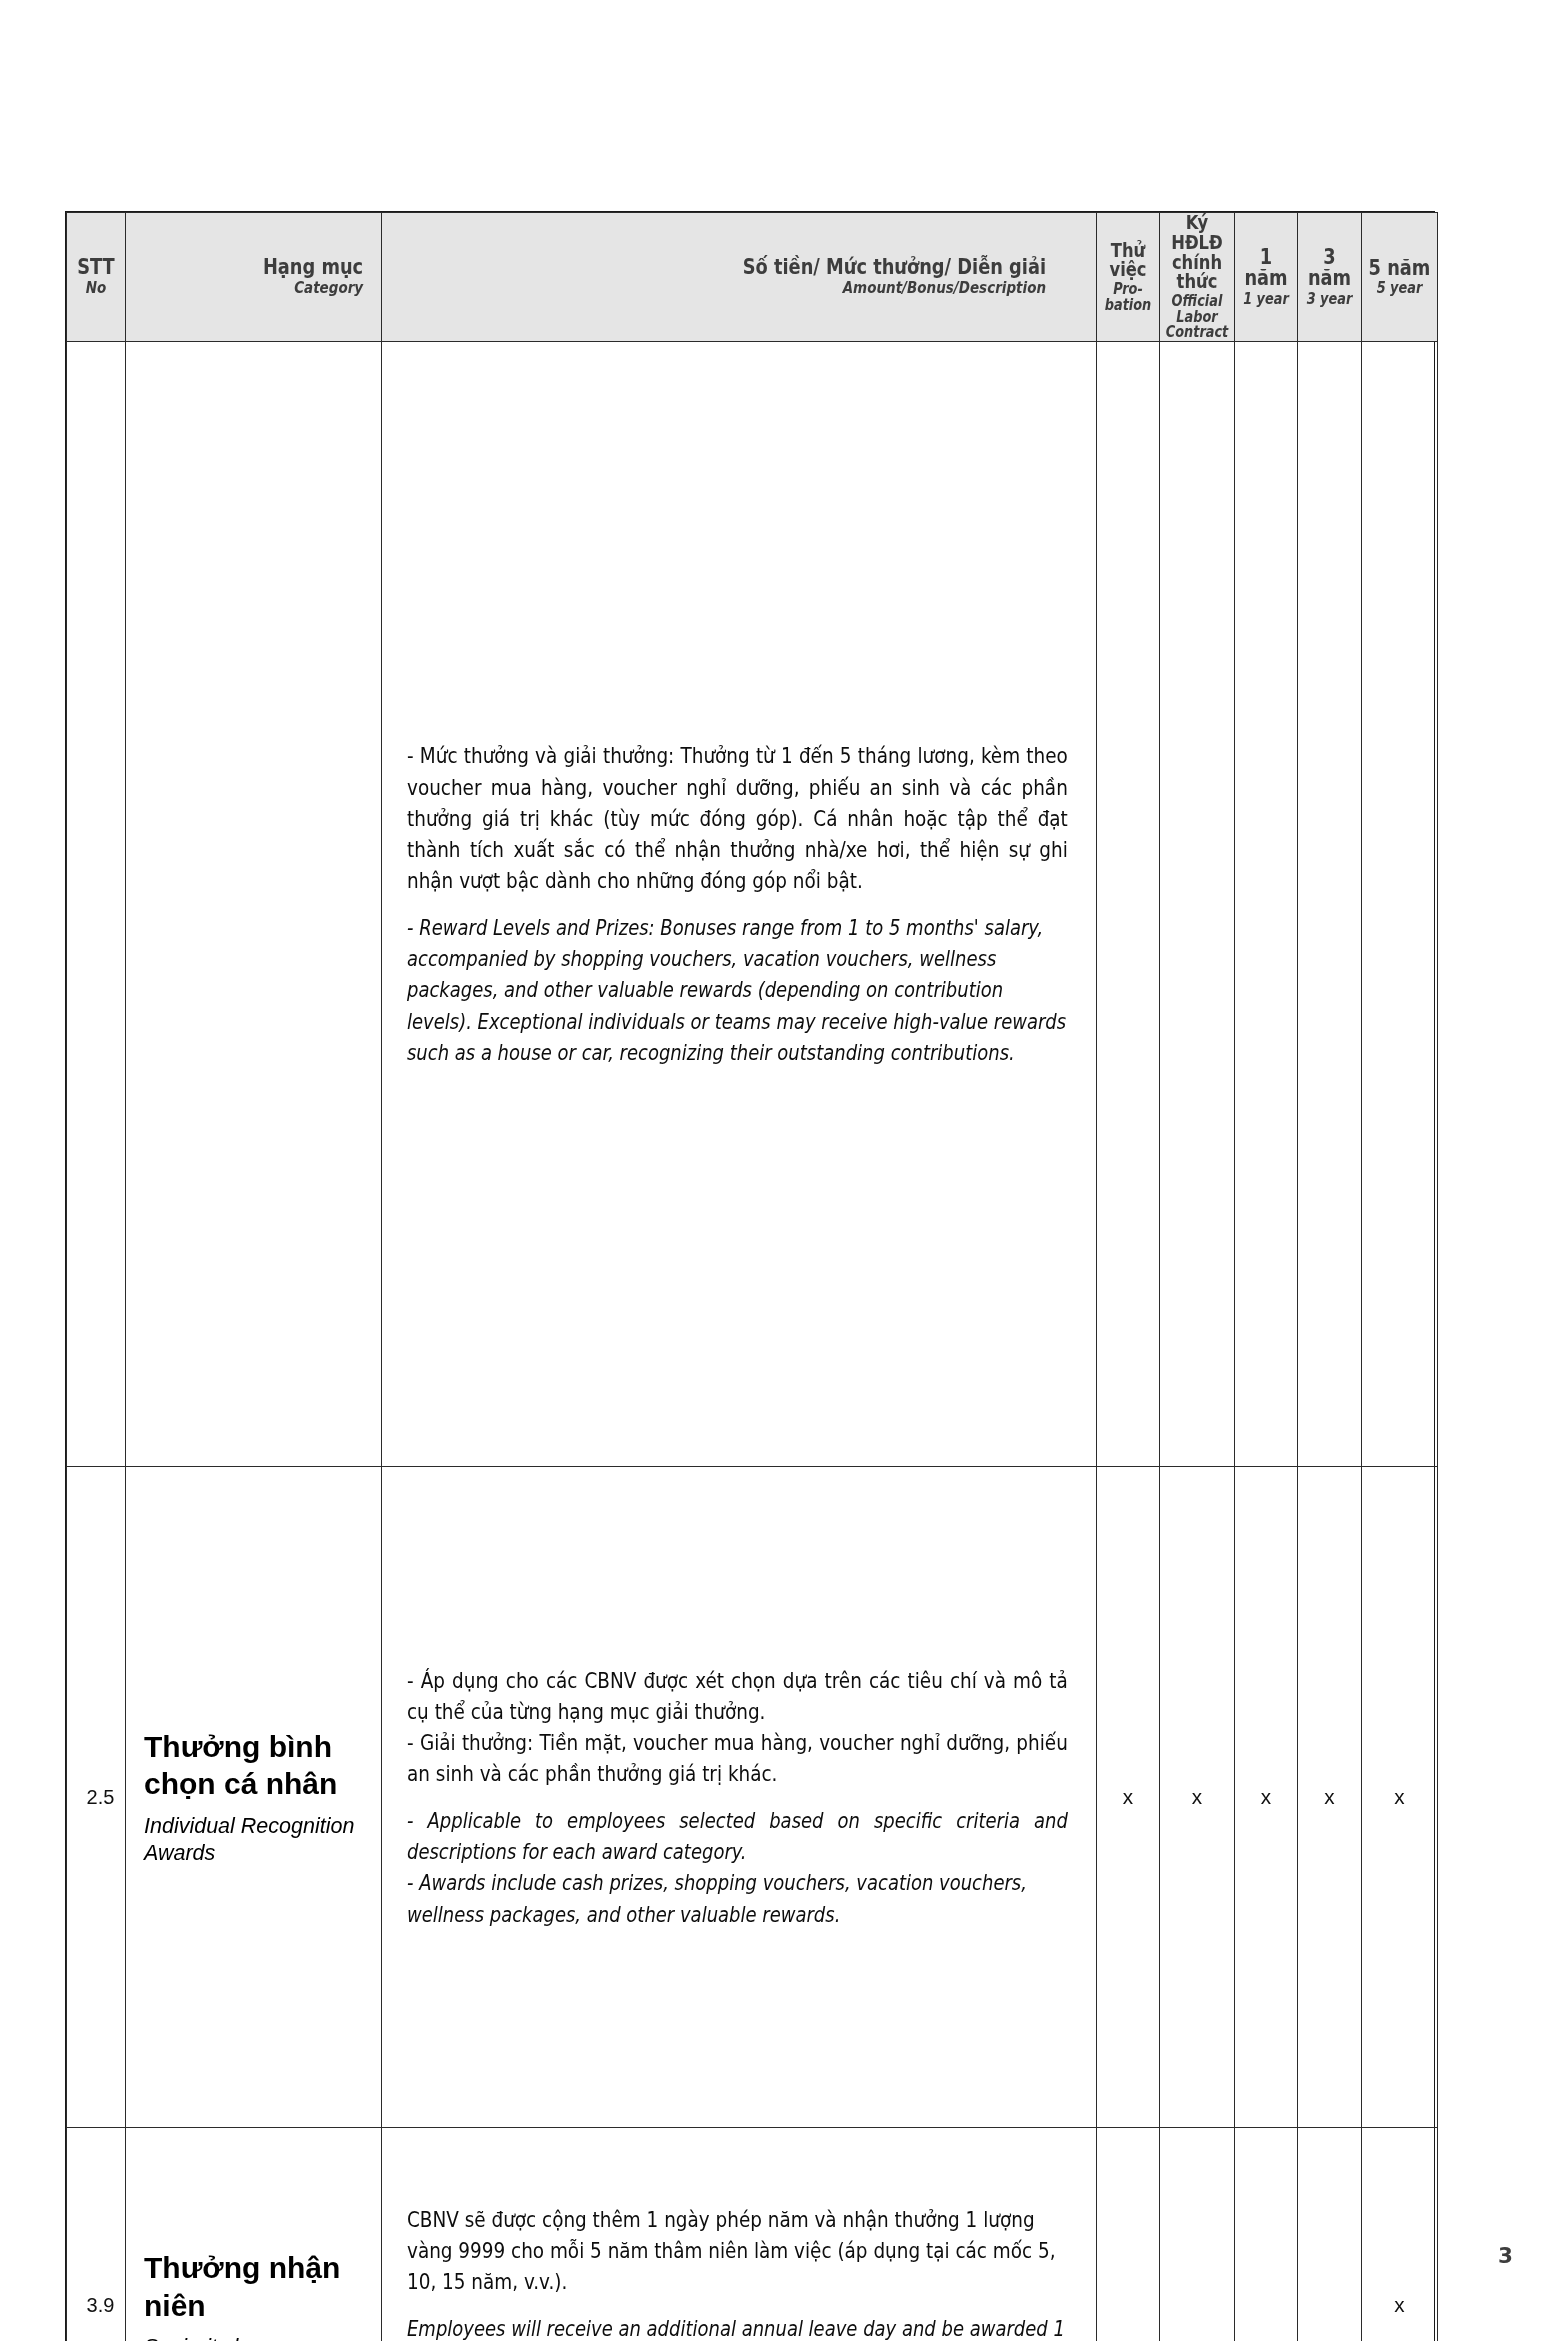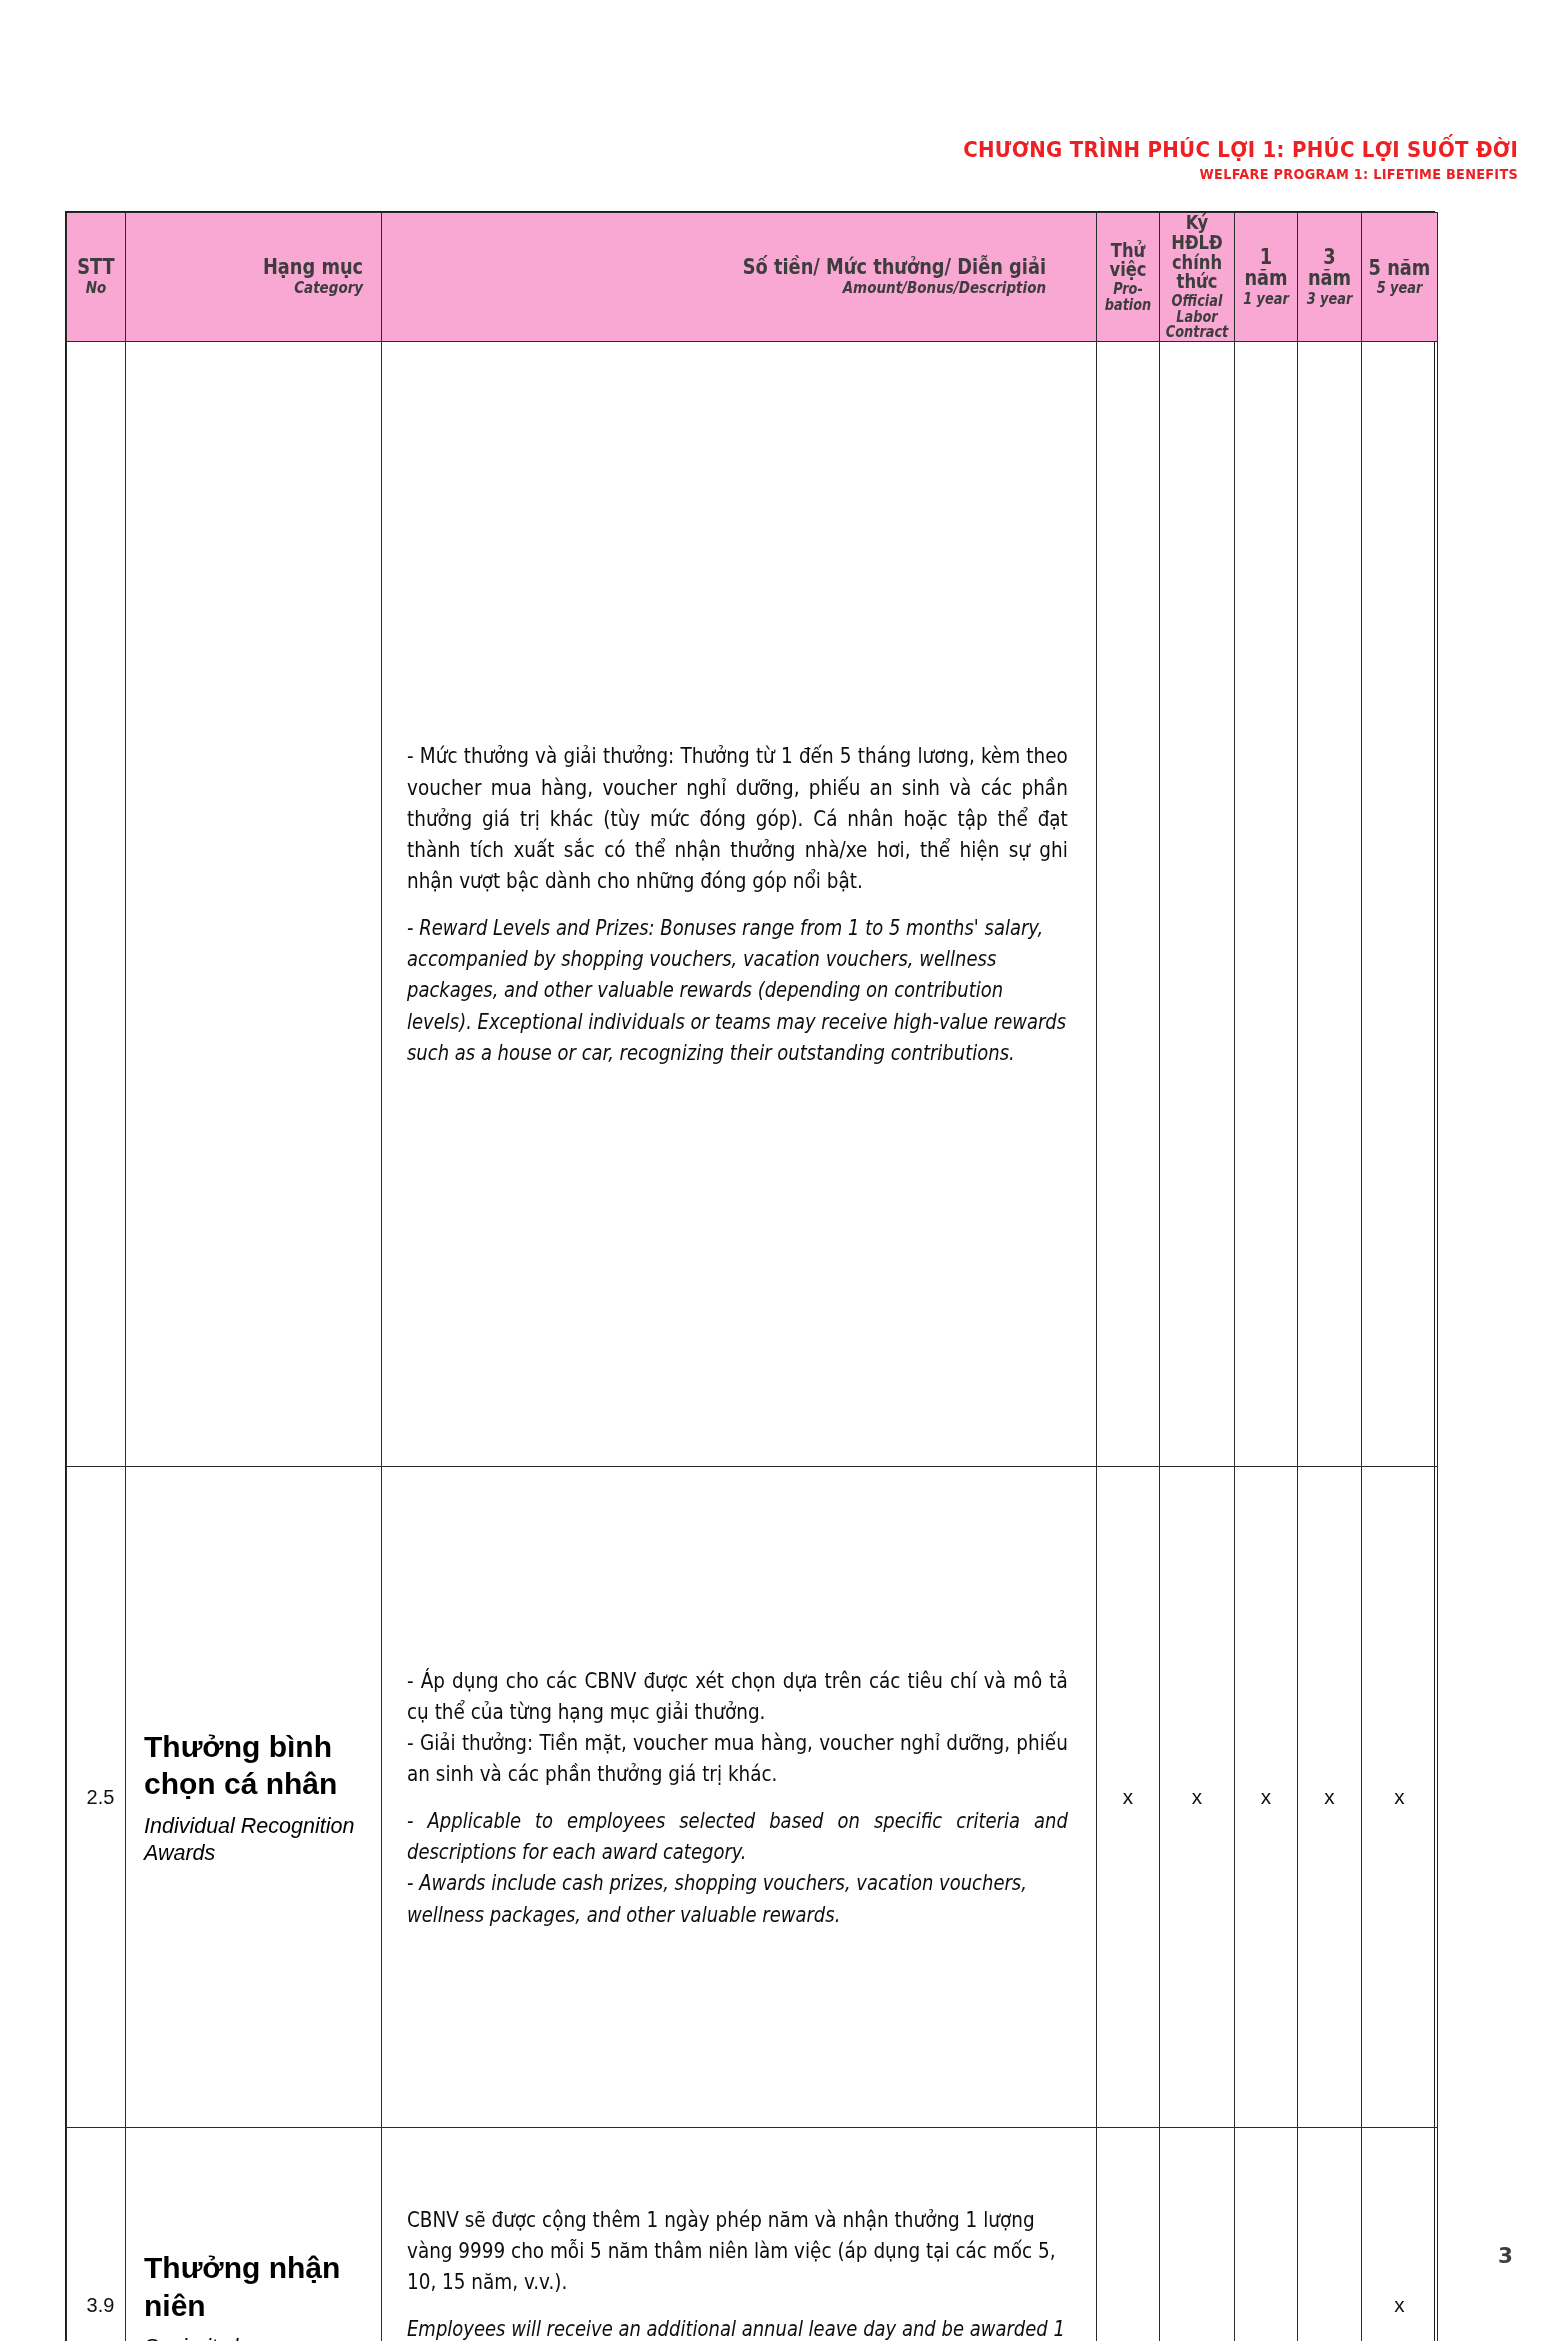--- a/index.html
+++ b/index.html
@@ -77,21 +77,21 @@
   col.c-cat   { width: 256px; }
   col.c-desc  { width: 715px; }
   col.c-prob  { width: 63px; }
   col.c-off   { width: 75px; }
   col.c-y1    { width: 63px; }
   col.c-y3    { width: 64px; }
   col.c-y5    { width: 76px; }
 
   
   thead th {
-    background: #f9a8d4;
+    background: #e5e5e5;
     text-align: center;
     vertical-align: middle;
     padding: 8.3px 3.3px;
     height: 121px;
   }
   .h-vi {
     font-family: "DejaVu Sans", sans-serif;
     font-weight: bold;
     color: #3d3d3d;
     line-height: 1.04;
@@ -190,24 +190,20 @@
     font-weight: bold;
     font-size: 21.5px;
     color: #3d3d3d;
   }
 </style>
 </head>
 <body>
 
 <div class="page">
 
-  <div class="doc-header">
-    <div class="title-vi">CHƯƠNG TRÌNH PHÚC LỢI 1: PHÚC LỢI SUỐT ĐỜI</div>
-    <div class="title-en">WELFARE PROGRAM 1: LIFETIME BENEFITS</div>
-  </div>
 
   <div class="tbl">
     <table>
       <colgroup>
         <col class="c-stt">
           <col class="c-cat">
           <col class="c-desc">
         <col class="c-prob">
           <col class="c-off">
           <col class="c-y1">

